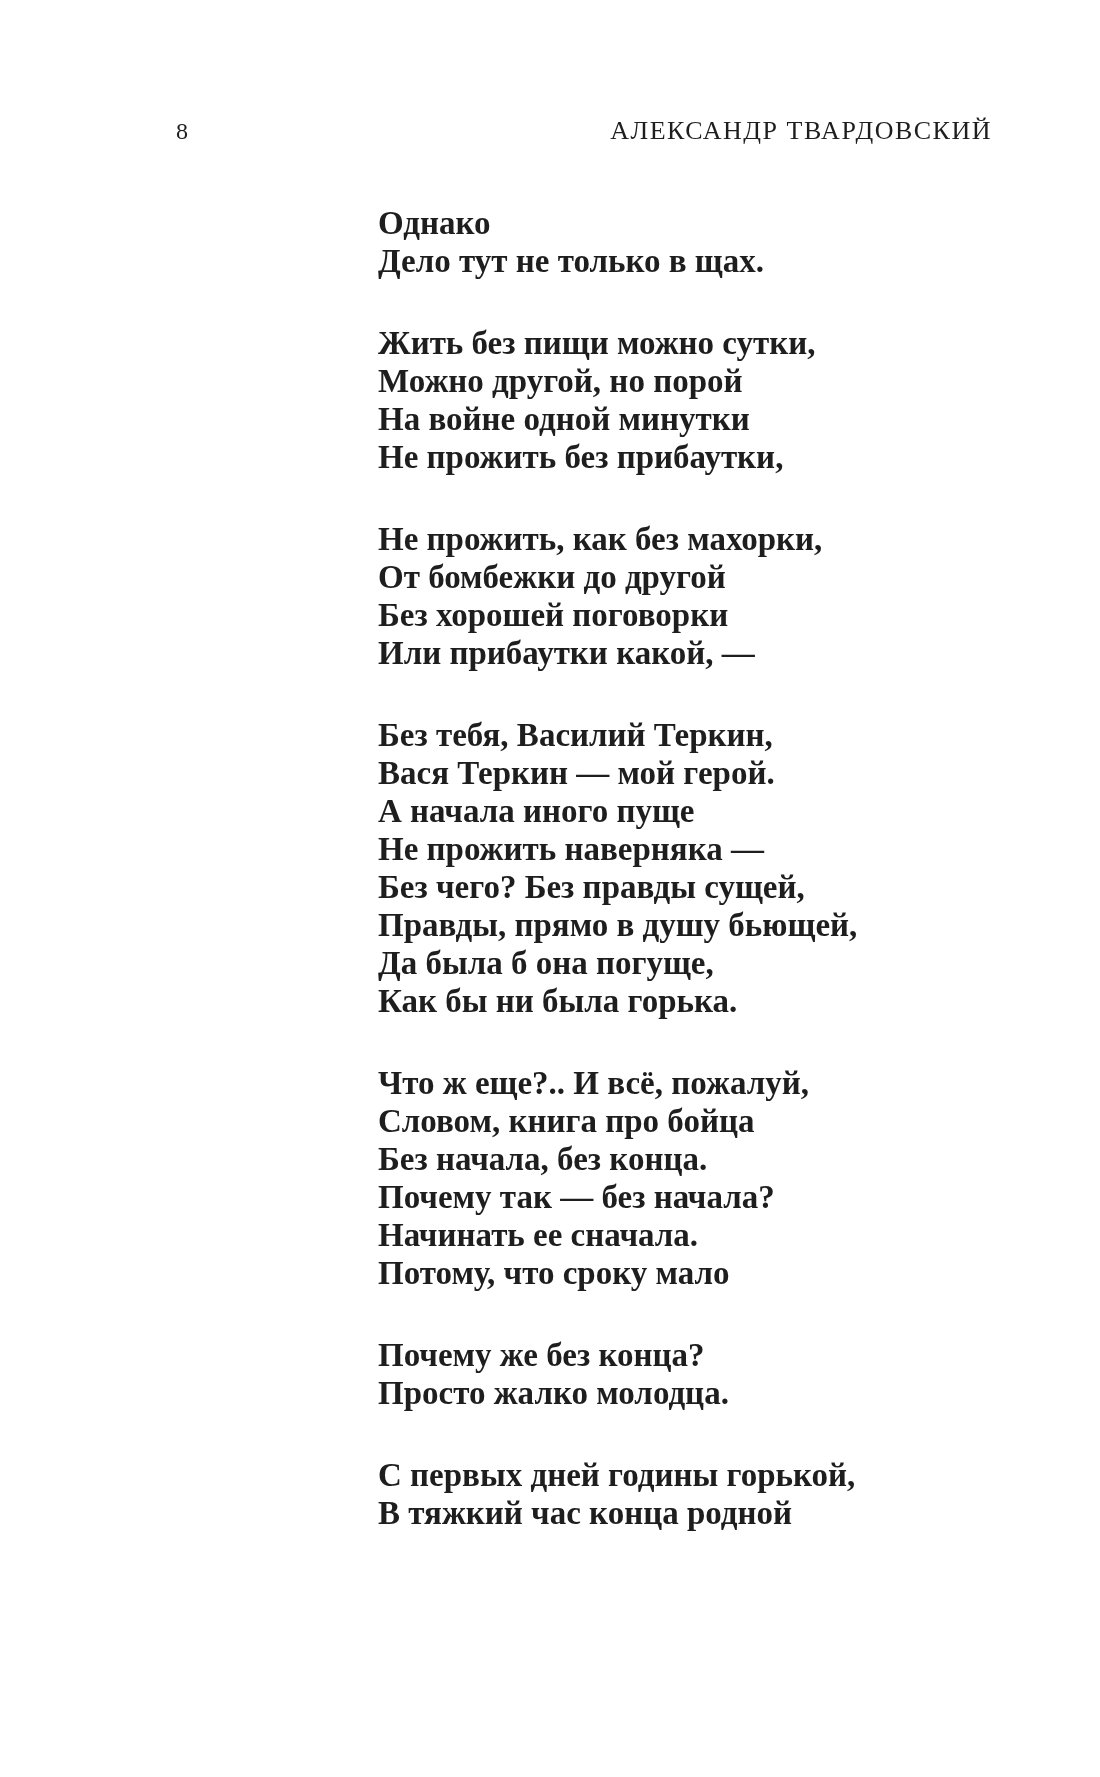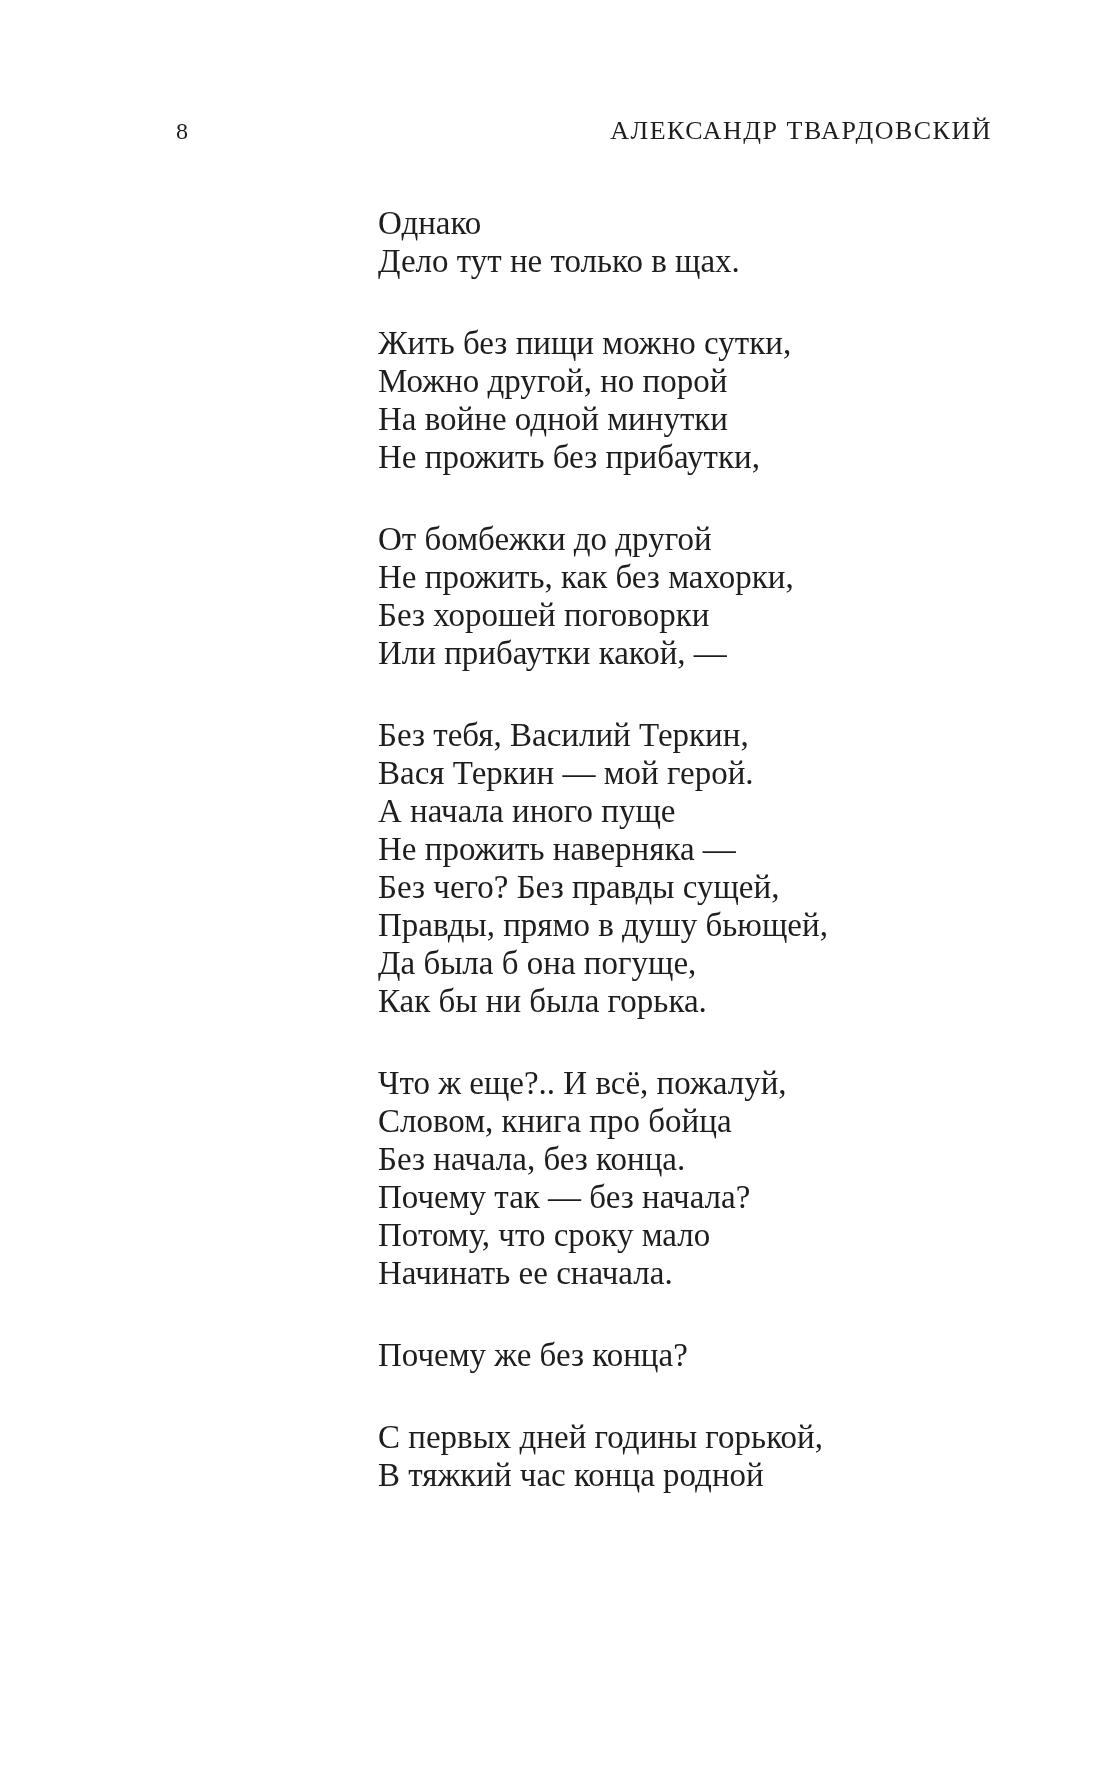--- a/index.html
+++ b/index.html
@@ -44,20 +44,21 @@
     top: 204px;
     right: 60px;
   }
   .stanza {
     margin: 0 0 44px 0;
   }
   .poem-line {
     font-size: 33px;
     line-height: 38px;
     white-space: nowrap;
+    font-weight: bold;
   }
 </style>
 </head>
 <body style="--text-color: #1e1e1e; --page-bg: #ffffff;">
 
 <div class="page">
 
   <div class="running-header">
     <span class="page-number">8</span>
     <span class="running-head-title">АЛЕКСАНДР ТВАРДОВСКИЙ</span>
@@ -68,45 +69,46 @@
         <div class="poem-line">Однако</div>
         <div class="poem-line">Дело тут не только в щах.</div>
       </div>
       <div class="stanza">
         <div class="poem-line">Жить без пищи можно сутки,</div>
         <div class="poem-line">Можно другой, но порой</div>
         <div class="poem-line">На войне одной минутки</div>
         <div class="poem-line">Не прожить без прибаутки,</div>
       </div>
       <div class="stanza">
+        <div class="poem-line">Не прожить, как без махорки,</div>
         <div class="poem-line">От бомбежки до другой</div>
-        <div class="poem-line">Не прожить, как без махорки,</div>
         <div class="poem-line">Без хорошей поговорки</div>
         <div class="poem-line">Или прибаутки какой, —</div>
       </div>
       <div class="stanza">
         <div class="poem-line">Без тебя, Василий Теркин,</div>
         <div class="poem-line">Вася Теркин — мой герой.</div>
         <div class="poem-line">А начала иного пуще</div>
         <div class="poem-line">Не прожить наверняка —</div>
         <div class="poem-line">Без чего? Без правды сущей,</div>
         <div class="poem-line">Правды, прямо в душу бьющей,</div>
         <div class="poem-line">Да была б она погуще,</div>
         <div class="poem-line">Как бы ни была горька.</div>
       </div>
       <div class="stanza">
         <div class="poem-line">Что ж еще?.. И всё, пожалуй,</div>
         <div class="poem-line">Словом, книга про бойца</div>
         <div class="poem-line">Без начала, без конца.</div>
         <div class="poem-line">Почему так — без начала?</div>
+        <div class="poem-line">Начинать ее сначала.</div>
         <div class="poem-line">Потому, что сроку мало</div>
-        <div class="poem-line">Начинать ее сначала.</div>
       </div>
       <div class="stanza">
         <div class="poem-line">Почему же без конца?</div>
+        <div class="poem-line">Просто жалко молодца.</div>
       </div>
       <div class="stanza">
         <div class="poem-line">С первых дней годины горькой,</div>
         <div class="poem-line">В тяжкий час конца родной</div>
       </div>
     </div>
 
 </div>
 
 </body></html>

